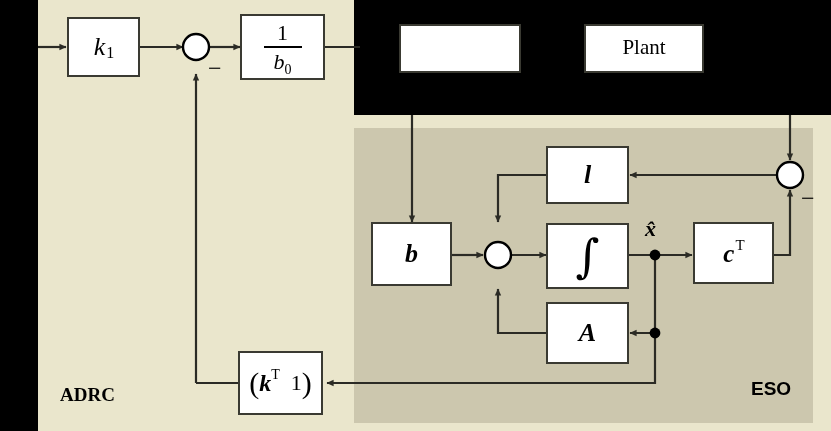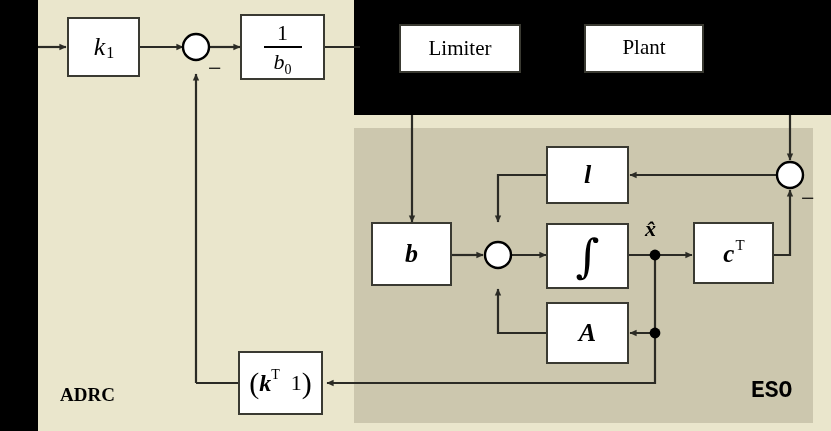--- a/index.html
+++ b/index.html
@@ -105,24 +105,20 @@
       <span style="font-size:16px;line-height:1;position:relative;top:6px;left:1px;">1</span>
   </div>
 
   <div style="position:absolute;left:241px;top:15px;width:83px;height:64px;
               display:flex;flex-direction:column;align-items:center;justify-content:center;">
     <span style="font-size:22px;line-height:1.05;">1</span>
     <span style="display:block;width:38px;height:2px;background:#000;margin:2px 0;"></span>
     <span style="font-size:22px;line-height:1.05;"><span style="font-style:italic;">b</span><span style="font-size:14px;position:relative;top:5px;">0</span></span>
   </div>
 
-  <div style="position:absolute;left:400px;top:25px;width:120px;height:47px;
-              display:flex;align-items:center;justify-content:center;">
-    <span style="font-size:21px;">Limiter</span>
-  </div>
 
   <div style="position:absolute;left:585px;top:25px;width:118px;height:45px;
               display:flex;align-items:center;justify-content:center;border-radius:8px;">
     <span style="font-size:21px;">Plant</span>
   </div>
 
   <div style="position:absolute;left:372px;top:223px;width:79px;height:62px;
               display:flex;align-items:center;justify-content:center;">
     <span style="font-style:italic;font-weight:bold;font-size:26px;">b</span>
   </div>
@@ -160,16 +156,16 @@
   <div style="position:absolute;left:208px;top:56px;font-size:24px;line-height:1;color:#000;">−</div>
 
   <div style="position:absolute;left:801px;top:186px;font-size:24px;line-height:1;color:#000;">−</div>
 
   <div style="position:absolute;left:645px;top:218px;font-size:22px;line-height:1;
               font-style:italic;font-weight:bold;color:#000;">x̂</div>
 
   <div style="position:absolute;left:60px;top:384px;font-size:19px;font-weight:bold;color:#000;
               font-family:Liberation Serif, serif;">ADRC</div>
 
-  <div style="position:absolute;left:751px;top:378px;font-size:23px;font-weight:bold;color:#000;
-              font-family:Liberation Mono, monospace;text-align:right;">ESO</div>
+  <div style="position:absolute;left:751px;top:378px;font-size:19px;font-weight:bold;color:#000;
+              font-family:Liberation Sans, sans-serif;text-align:right;">ESO</div>
 
 </div>
 
 </body></html>

